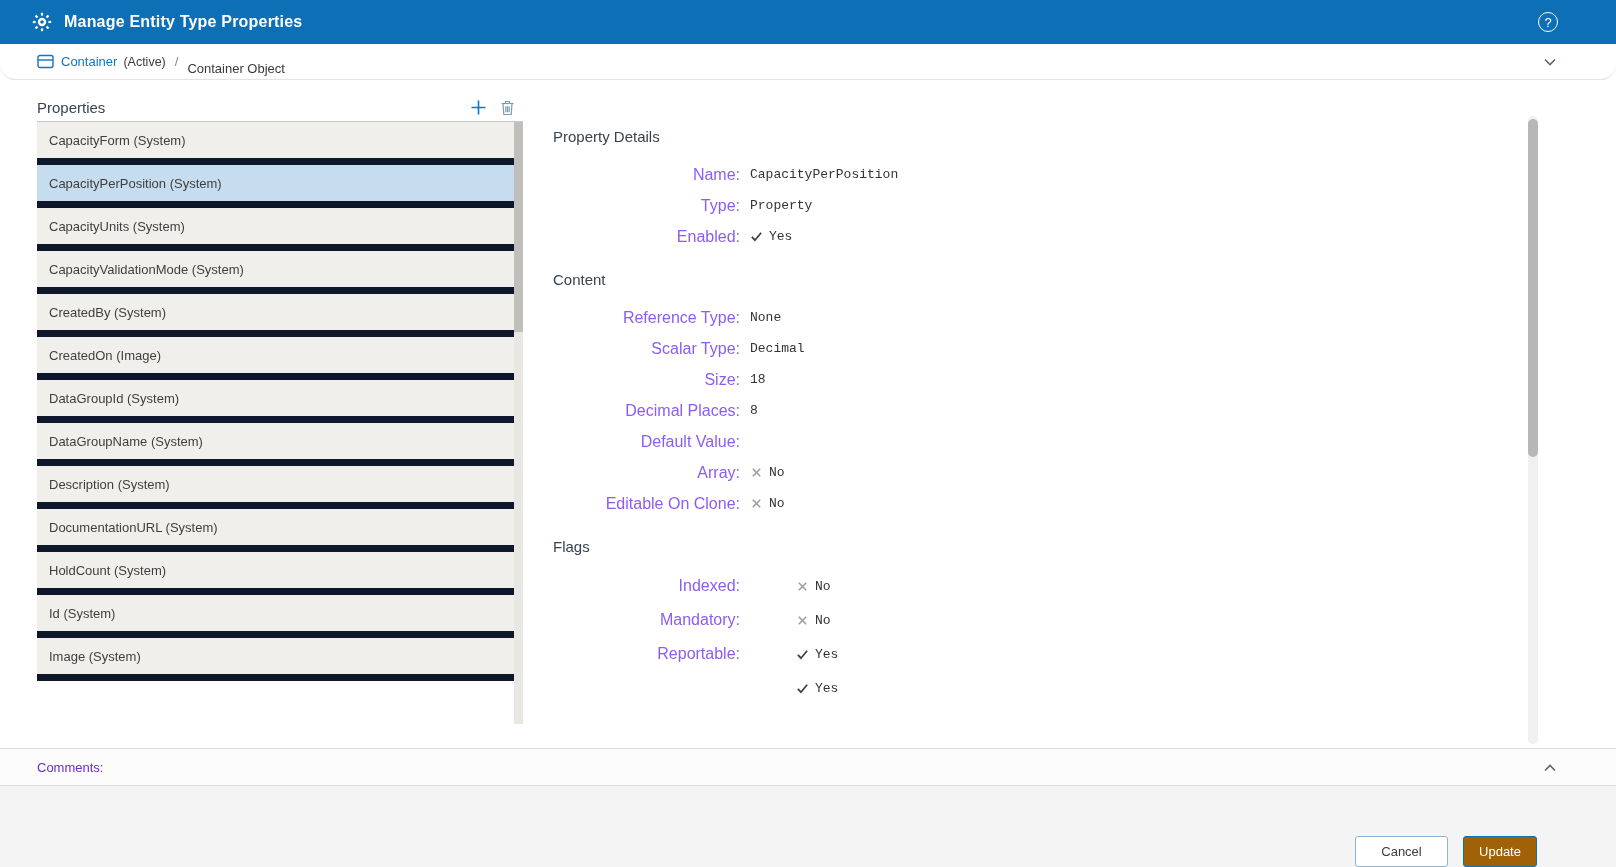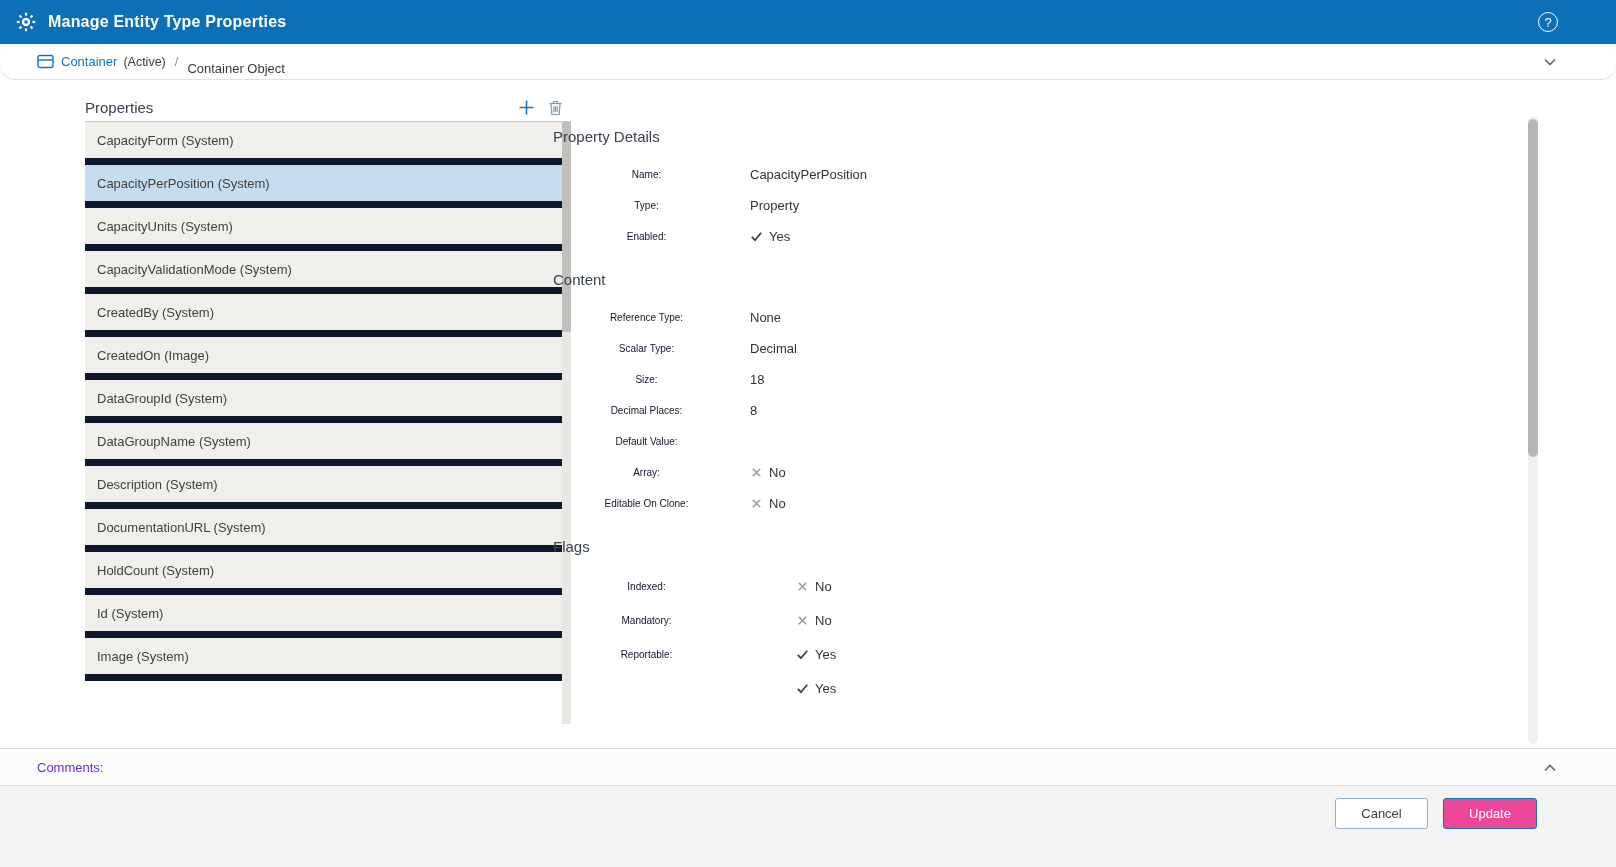--- a/index.html
+++ b/index.html
@@ -1,78 +1,78 @@
 <!DOCTYPE html>
 <html><head>
 <meta charset="utf-8">
 <style>
   * { box-sizing: border-box; margin: 0; padding: 0; }
   html,body { width:1616px; height:867px; overflow:hidden; }
   body { font-family:"Liberation Sans", sans-serif; background:#fff; color:#333; }
 
   
-  .topbar { height:44px; background:#0d6fb6; display:flex; align-items:center; padding-left:16px; position:relative; }
+  .topbar { height:44px; background:#0d6fb6; display:flex; align-items:center; padding-left:32px; position:relative; }
   .topbar-title { color:#fff; font-size:16px; font-weight:600; margin-left:12px; letter-spacing:.2px; }
   .topbar-icon { display:flex; align-items:center; }
   .help-icon { position:absolute; right:58px; top:12px; width:20px; height:20px; border:1.5px solid #fff; border-radius:50%;
                color:#fff; font-size:13px; display:flex; align-items:center; justify-content:center; cursor:pointer; }
 
   
   .breadcrumb { height:36px; background:#fff; border-bottom:1px solid #e2e2e2; box-shadow:0 1px 2px rgba(0,0,0,.05);
                 display:flex; align-items:center; padding-left:37px; position:relative;border-radius:16px; }
   .crumb-icon { display:flex; align-items:center; }
   .crumb-link { color:#1374bd; font-size:13px; margin-left:7px; cursor:pointer; }
   .crumb-status { color:#3a3a3a; font-size:12.5px; margin-left:6px; }
   .crumb-sep { color:#8a8a8a; font-size:13px; margin:0 9px; }
   .crumb-current { color:#3a3a3a; font-size:13px;margin-top:13px; }
   .chevron-btn { position:absolute; right:58px; top:10px; cursor:pointer; display:flex; }
 
   
   main { position:relative; height:668px; background:#fff; }
 
-  .left-panel { position:absolute; left:37px; top:14px; width:486px;margin-left:48px; }
+  .left-panel { position:absolute; left:37px; top:14px; width:486px; }
   .panel-header { height:28px; border-bottom:1px solid #c9c9c9; display:flex; align-items:center; position:relative; }
   .panel-title { font-size:15px; color:#39434e; }
   .icon-plus { position:absolute; right:36px; top:5px; cursor:pointer; display:flex; }
   .icon-trash { position:absolute; right:8px; top:6px; cursor:pointer; display:flex; }
 
   .prop-list { position:relative; }
   .list-item { height:43px; border-bottom:7px solid #0f172a; background:#f0efec; display:flex; align-items:center;
                padding:0 20px 0 12px; font-size:13px; color:#3f3f3f; cursor:pointer; }
   .list-item.selected { background:#c6ddf0; }
   .list-scrollbar { position:absolute; right:0; top:0; width:9px; height:100%; background:#e9e7e4; cursor:pointer; }
   .list-scrollbar .thumb { position:absolute; top:0; left:0; width:9px; height:210px; background:#c1bfbc; }
 
   .right-panel { position:absolute; left:553px; top:43px; width:880px; height:596px; overflow:hidden; padding-top:4px; }
   .section-title { font-size:15px; color:#39434e; height:20px; line-height:20px; margin-top:18px; }
   .right-panel .section-title:first-child { margin-top:0; }
   .detail-rows { margin-top:12px; }
   .detail-row { display:flex; height:31px; align-items:center; }
   .rows-flags .detail-row { height:34px;gap:46px; }
-  .detail-label { width:187px; text-align:center; color:#0f172a; font-size:10px; flex:none; }
-  .detail-value { margin-left:10px; color:#333; font-size:13px; display:flex; align-items:center; }
+  .detail-label { width:187px; text-align:right; color:#8b5cf6; font-size:16px; flex:none; }
+  .detail-value { margin-left:10px; color:#333; font-size:13px; display:flex; align-items:center;font-family:Liberation Mono, monospace; }
   .val-icon { width:13px; height:13px; margin-right:6px; flex:none; }
   .val-icon.check path { stroke:#3f3f3f; stroke-width:1.9; fill:none; }
   .val-icon.x path { stroke:#9b9b9b; stroke-width:1.6; fill:none; }
 
   .main-scrollbar { position:absolute; right:78px; top:36px; width:10px; height:628px; background:#f0f0f0; border-radius:5px; cursor:pointer; }
   .main-scrollbar .thumb { position:absolute; top:3px; left:0; width:10px; height:338px; background:#b7b7b7; border-radius:5px; }
 
   
   .comments-bar { height:38px; background:#fcfcfc; border-top:1px solid #dcdcdc; border-bottom:1px solid #dcdcdc;
                   display:flex; align-items:center; padding-left:37px; position:relative; }
   .comments-label { color:#6d28d9; font-size:13px; }
   .comments-bar .chevron-btn { top:11px; }
 
   
-  footer { height:81px; background:#f4f4f4; display:flex; justify-content:flex-end; align-items:flex-start;
+  footer { height:81px; background:#f4f4f4; display:flex; justify-content:flex-end; align-items:flex-end;
            padding:12px 79px 0 12px; gap:15px; }
   .btn { height:31px; border-radius:3px; font-size:13px; font-family:inherit; cursor:pointer; }
   .btn-cancel { width:93px; background:#fff; border:1px solid #8fb3d1; color:#3c3c3c; }
-  .btn-update { width:94px; background:#ec4899; border:1px solid #1071b5; color:#fff; }
+  .btn-update { width:74px; background:#a16207; border:1px solid #1071b5; color:#fff; }
 </style>
 </head>
 <body>
 
 <div>
 
   <header class="topbar">
     <span class="topbar-icon">
       <svg width="20" height="20" viewBox="0 0 20 20">
         <path fill="#fff" d="M10 5.8A4.2 4.2 0 1 0 10 14.2 4.2 4.2 0 1 0 10 5.8zm0 2.4A1.8 1.8 0 1 1 10 11.8 1.8 1.8 0 1 1 10 8.2z"></path>

